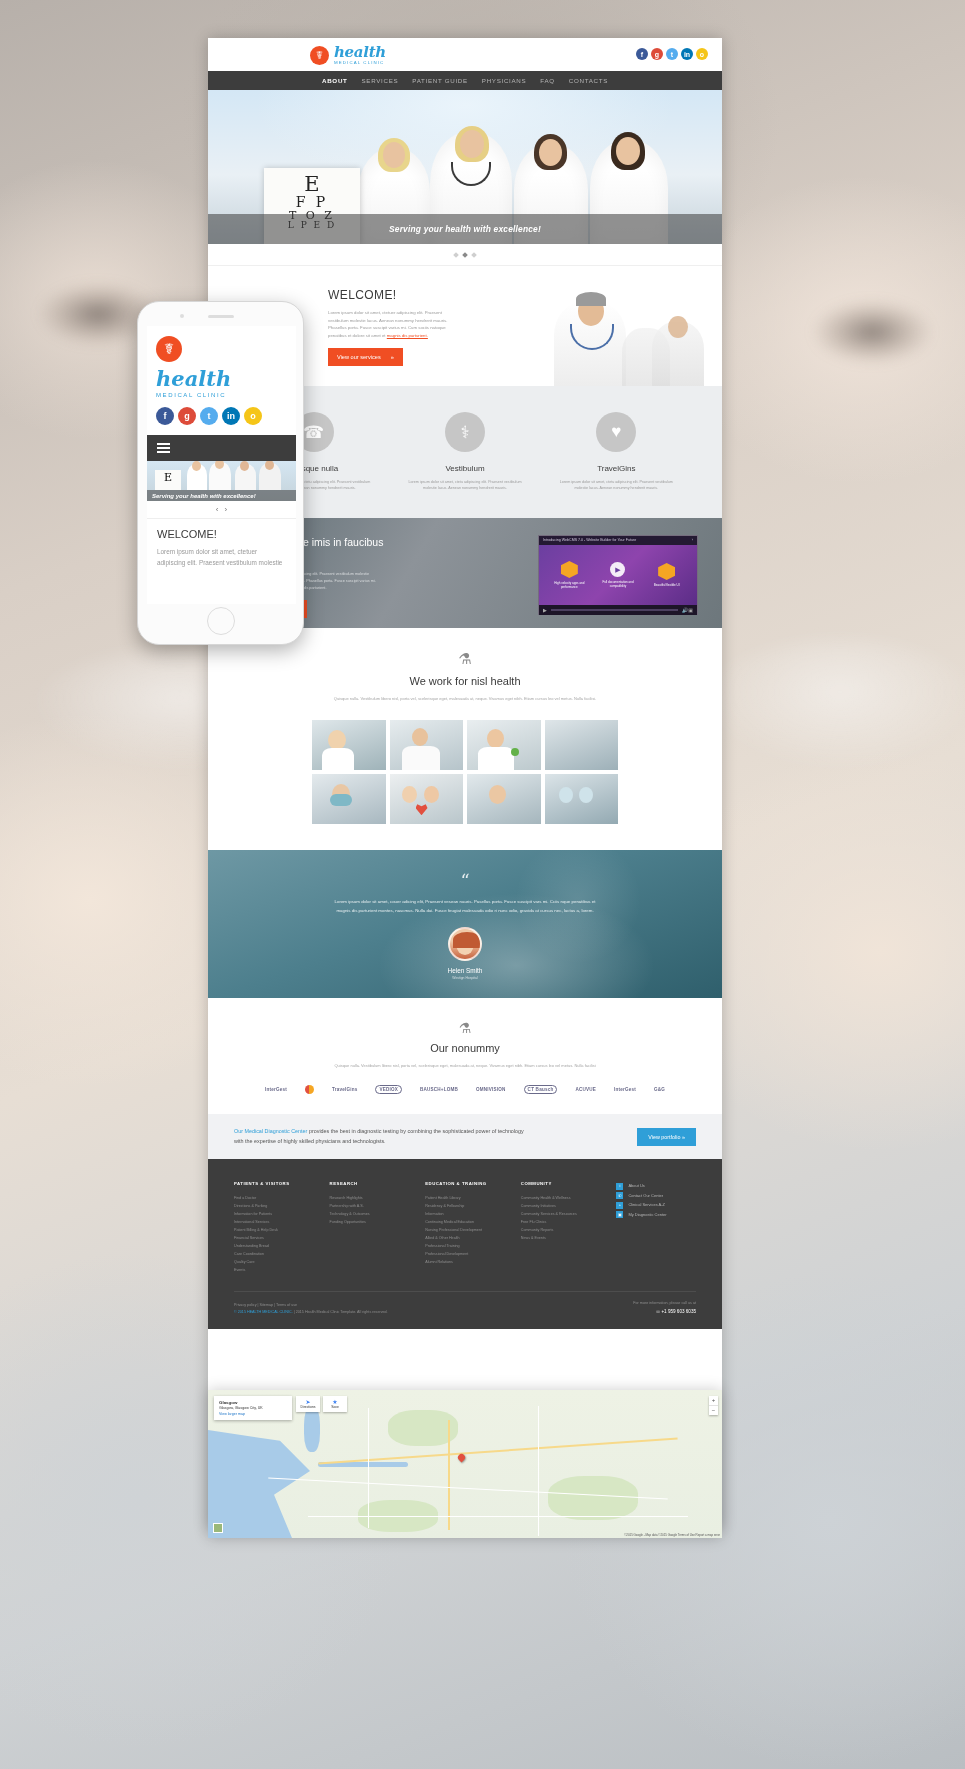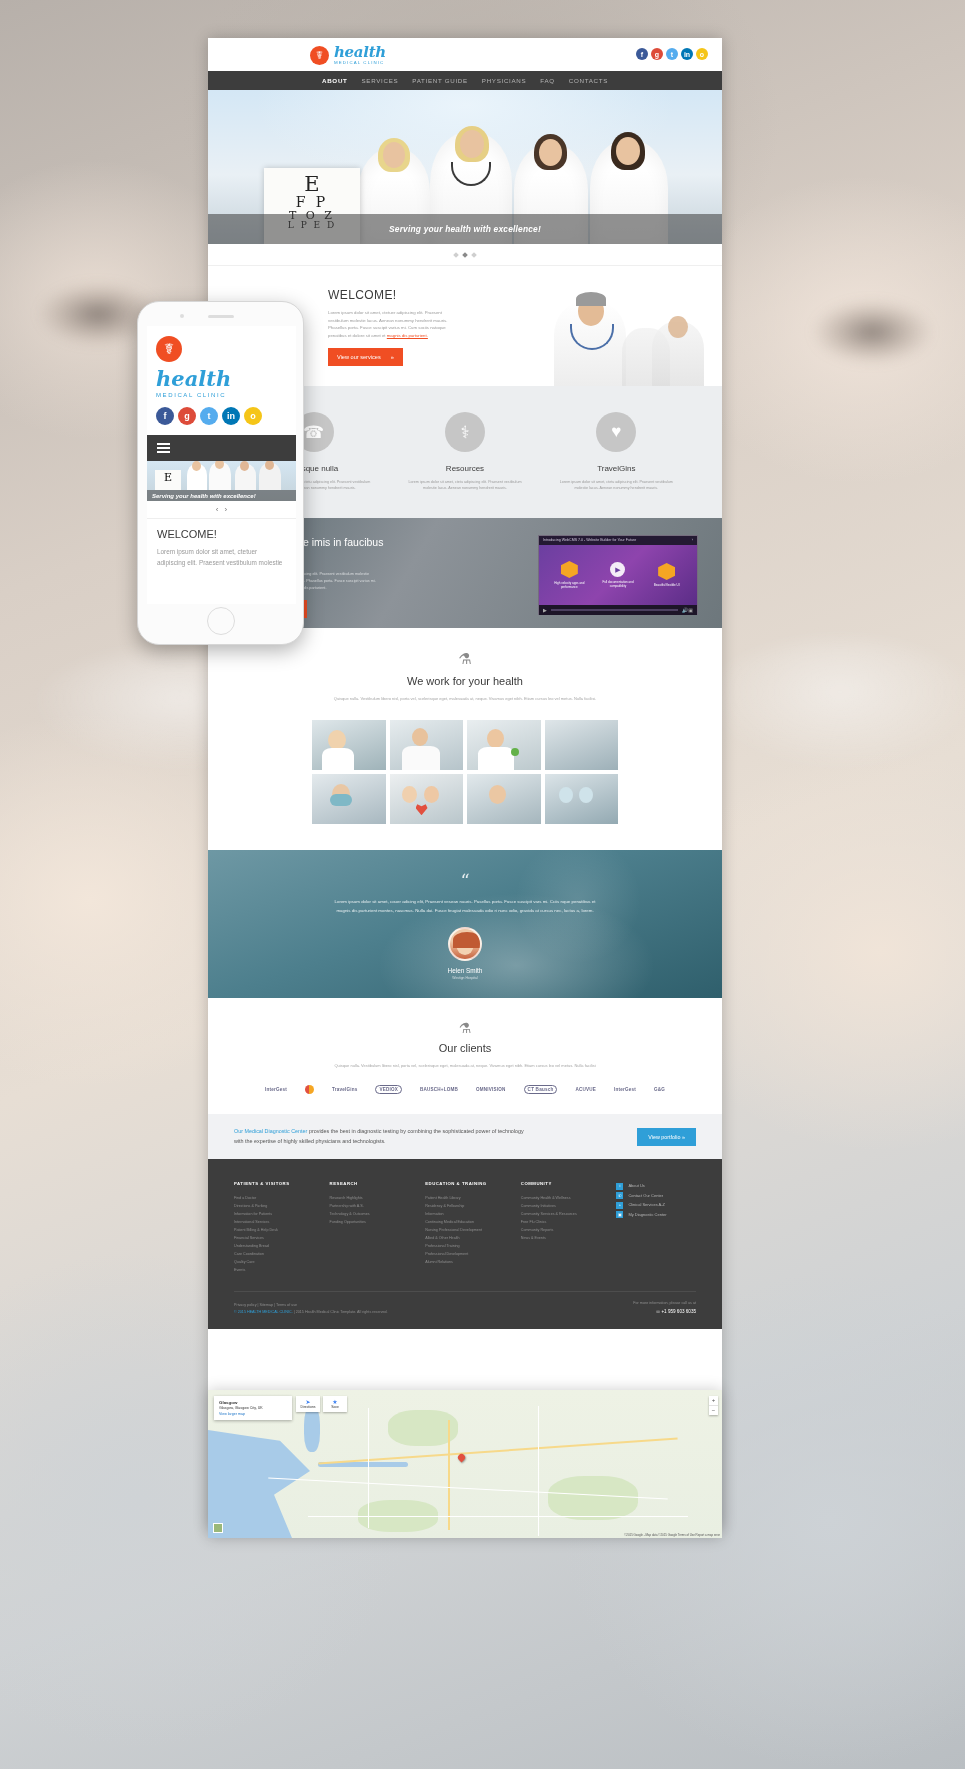--- a/index.html
+++ b/index.html
@@ -378,21 +378,21 @@
   </div>
 
   <div class="services">
     <div class="svc">
       <div class="svc-ico">☎</div>
       <div class="svc-t">Quisque nulla</div>
       <div class="svc-p">Lorem ipsum dolor sit amet, ctetu adipiscing elit. Praesent vestibulum molestie lacus. Aenean nonummy hendrerit mauris.</div>
     </div>
     <div class="svc">
       <div class="svc-ico">⚕</div>
-      <div class="svc-t">Resources</div>
+      <div class="svc-t">Vestibulum</div>
       <div class="svc-p">Lorem ipsum dolor sit amet, ctetu adipiscing elit. Praesent vestibulum molestie lacus. Aenean nonummy hendrerit mauris.</div>
     </div>
     <div class="svc">
       <div class="svc-ico">♥</div>
       <div class="svc-t">TravelGins</div>
       <div class="svc-p">Lorem ipsum dolor sit amet, ctetu adipiscing elit. Praesent vestibulum molestie lacus. Aenean nonummy hendrerit mauris.</div>
     </div>
   </div>
 
   <div class="video">
@@ -428,21 +428,21 @@
         <span>▶</span>
         <span class="pbar"></span>
         <span>🔊</span>
         <span>▣</span>
       </div>
     </div>
   </div>
 
   <div class="gallery">
     <div class="gal-ico">⚗</div>
-    <div class="gal-h">We work for your health</div>
+    <div class="gal-h">We work for nisl health</div>
     <div class="gal-p">Quisque nulla. Vestibulum libero nisl, porta vel, scelerisque eget, malesuada at, neque. Vivamus eget nibh. Etiam cursus leo vel metus. Nulla facilisi.</div>
     <div class="grid">
       <div class="cell" style="background:linear-gradient(160deg,#dfe7ea,#9fb3b9);">
           <div style="position:absolute;left:16px;top:10px;width:18px;height:20px;border-radius:50%;background:#f0d2ad;"></div>
           <div style="position:absolute;left:10px;top:28px;width:32px;height:24px;border-radius:30% 30% 0 0;background:#fff;"></div>
         </div>
       <div class="cell" style="background:linear-gradient(160deg,#e6ecee,#b6c4ca);">
           <div style="position:absolute;left:22px;top:8px;width:16px;height:18px;border-radius:50%;background:#e8c29c;"></div>
           <div style="position:absolute;left:12px;top:26px;width:38px;height:26px;border-radius:26% 26% 0 0;background:#fafafa;"></div>
         </div>
@@ -478,21 +478,21 @@
     <div class="avatar">
       <div style="position:absolute;left:50%;top:7px;transform:translateX(-50%);width:17px;height:19px;border-radius:50%;background:#f3d2b2;"></div>
       <div style="position:absolute;left:3px;top:3px;width:28px;height:16px;border-radius:50% 50% 0 0;background:#c05a33;"></div>
     </div>
     <div class="t-name">Helen Smith</div>
     <div class="t-role">Westign Hospital</div>
   </div>
 
   <div class="clients">
     <div class="cl-ico">⚗</div>
-    <div class="cl-h">Our clients</div>
+    <div class="cl-h">Our nonummy</div>
     <div class="cl-p">Quisque nulla. Vestibulum libero nisl, porta vel, scelerisque eget, malesuada at, neque. Vivamus eget nibh. Etiam cursus leo vel metus. Nulla facilisi</div>
     <div class="logos">
       <span class="clogo">InterGest</span>
       <span style="width:9px;height:9px;border-radius:50%;background:linear-gradient(90deg,#e2503f 50%,#f5a623 50%);display:inline-block;"></span>
       <span class="clogo">TravelGins</span>
       <span class="clogo" style="border:.5px solid #6a6a8a;border-radius:6px;padding:1px 3px;">VEDIOX</span>
       <span class="clogo">BAUSCH+LOMB</span>
       <span class="clogo">OMNIVISION</span>
       <span class="clogo" style="border:.5px solid #6a6a8a;border-radius:6px;padding:1px 3px;">CT Bausch</span>
       <span class="clogo">ACUVUE</span>

